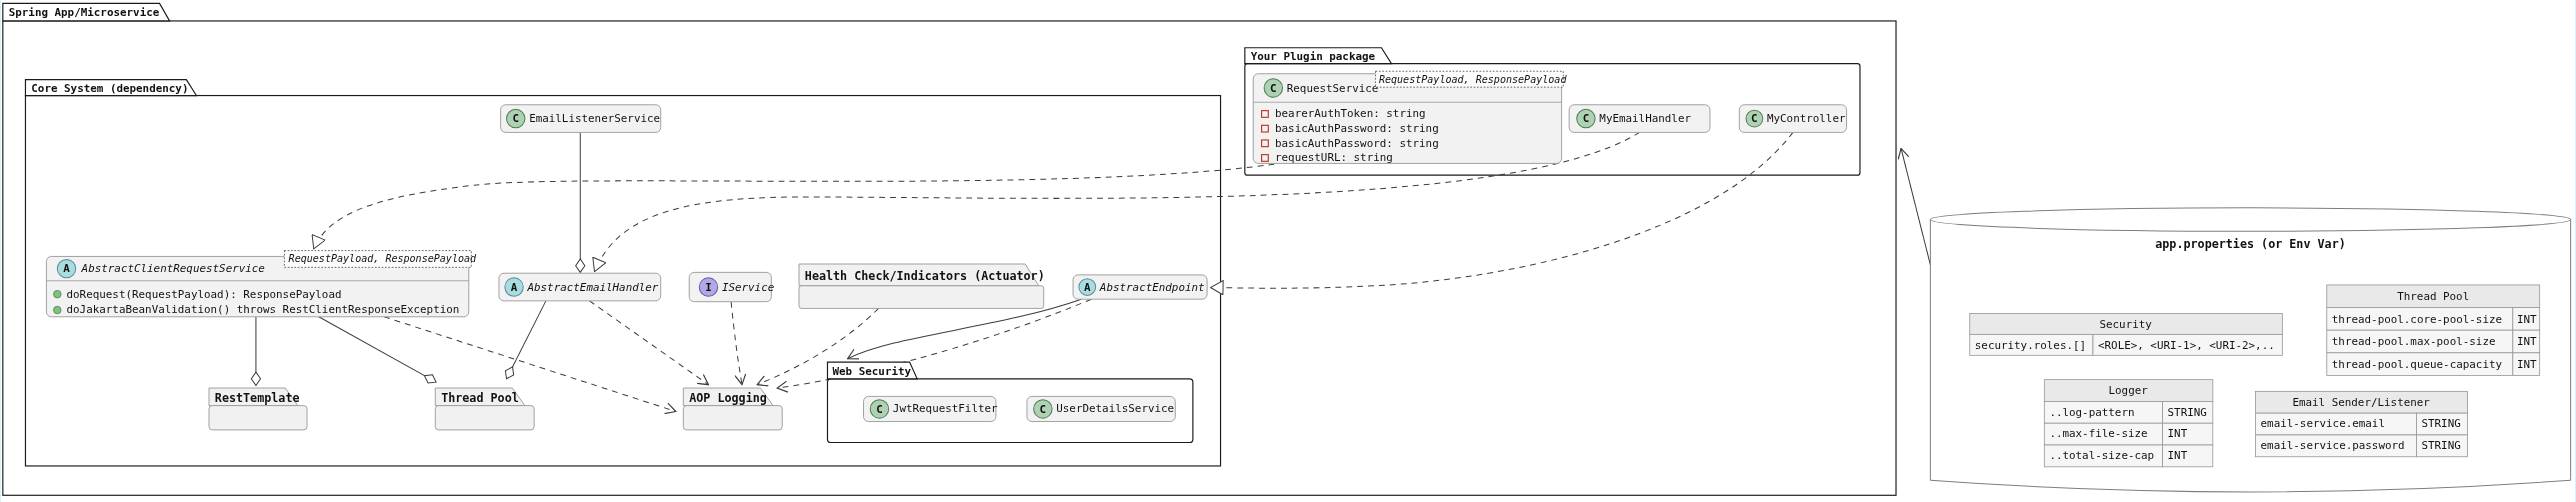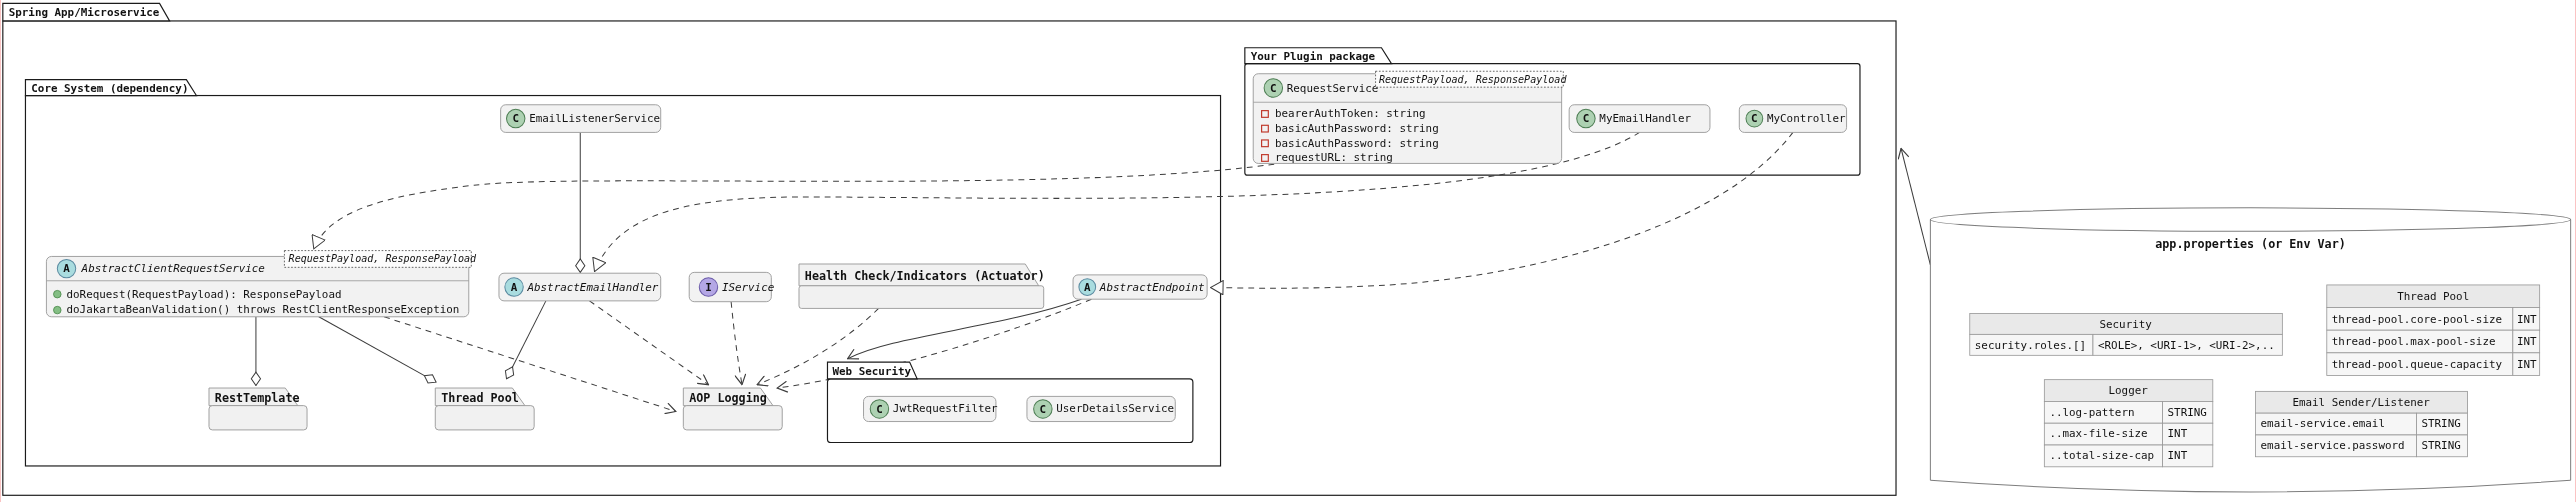--- a/index.html
+++ b/index.html
@@ -1,16 +1,16 @@
 <!DOCTYPE html>
 <html style="font-size:13.4px"><head>
 <meta charset="utf-8">
 <style>
   html,body{margin:0;padding:0;background:#ffffff;}
-  .wrap{width:2576px;height:502px;position:relative;background:#ef4444;}
+  .wrap{width:2576px;height:502px;position:relative;background:#7dd3fc;}
   text{font-family:"DejaVu Sans Mono","Liberation Mono",monospace;fill:#121212;font-size:13px;}
   .b{font-weight:bold;}
   .i{font-style:italic;}
   .s12{font-size:12px;}
   .s14{font-size:14px;}
   .ctr{text-anchor:middle;}
   .pkg{fill:#ffffff;stroke:#1b1b1b;stroke-width:1.4;}
   .cls{fill:#F2F2F2;stroke:#9a9a9a;stroke-width:1.1;}
   .frm{fill:#F1F1F1;stroke:#9a9a9a;stroke-width:1.1;}
   .gen{fill:#FCFCFC;stroke:#4a4a4a;stroke-width:1;stroke-dasharray:2 2;}

